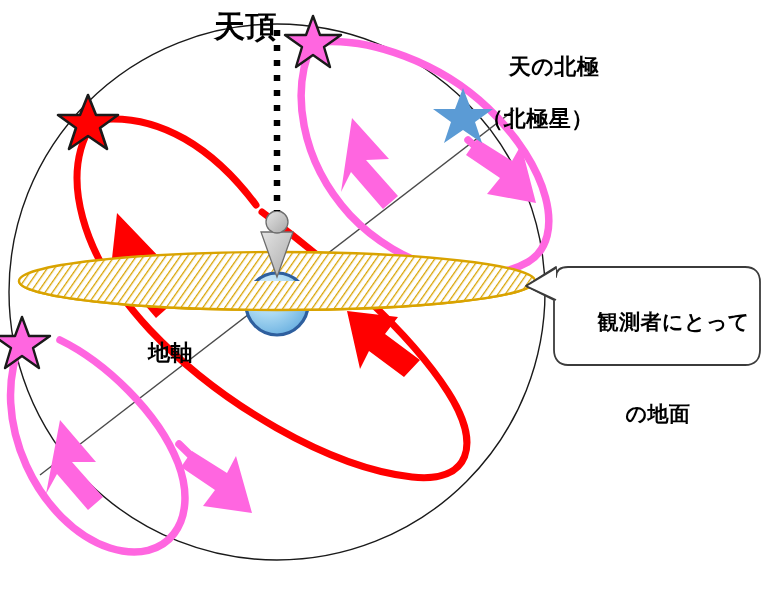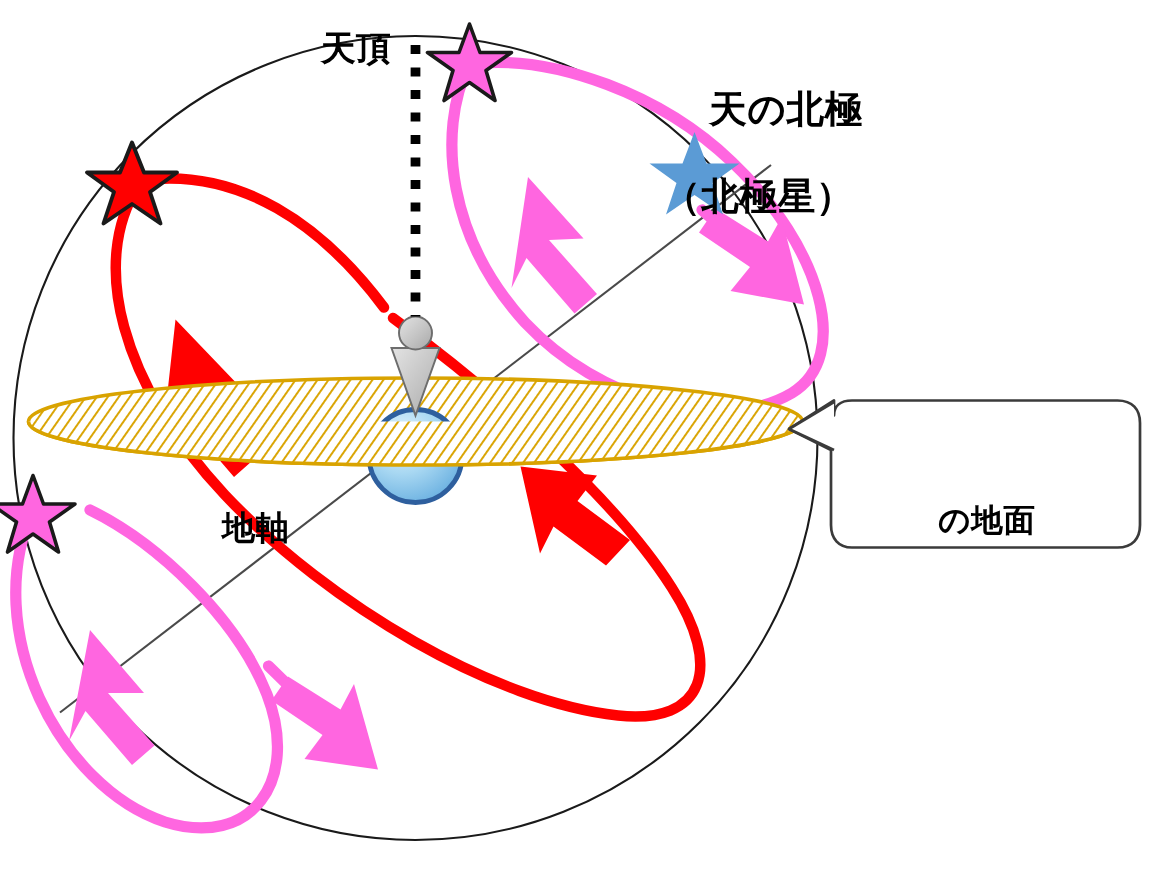--- a/index.html
+++ b/index.html
@@ -28,43 +28,43 @@
     position: absolute;
     font-family: "DejaVu Sans", "Liberation Sans", sans-serif;
     font-weight: 700;
     color: #000000;
     white-space: pre;
     line-height: 1.18;
     letter-spacing: 0.5px;
   }
   #label-zenith {
     left: 214px;
-    top: 20px;
-    font-size: 23px;
+    top: 8px;
+    font-size: 31px;
   }
   #label-ncp {
-    left: 436px;
+    left: 476px;
     top: 28px;
-    font-size: 25px;
+    font-size: 22px;
     text-align: center;
   }
   #label-ncp .l2 { display: block; font-family: Liberation Serif, serif; }
   #label-axis {
     left: 148px;
     top: 340px;
     font-size: 22px;
   }
   #callout-text {
     left: 560px;
     top: 285px;
     width: 196px;
     font-size: 21px;
     text-align: center;
   }
-  #callout-text .l2 { display: block; }
+  #callout-text .l2 { display: block; margin-top: 43px; }
 </style>
 </head>
 <body>
 
 <div id="stage">
 
   <svg id="diagram" viewBox="0 0 772 590">
     <defs>
       <pattern id="hatch" width="6" height="6" patternUnits="userSpaceOnUse" patternTransform="rotate(35)">
         <rect width="6" height="6" fill="#ffffff"></rect>
@@ -193,16 +193,17 @@
   <div class="lbl" id="label-zenith">天頂</div>
 
   <div class="lbl" id="label-ncp">
     <span class="l1">天の北極</span>
     <span class="l2">（北極星）</span>
   </div>
 
   <div class="lbl" id="label-axis">地軸</div>
 
   <div class="lbl" id="callout-text">
+    <span class="l1">観測者にとって</span>
     <span class="l2">の地面</span>
   </div>
 
 </div>
 
 </body></html>

